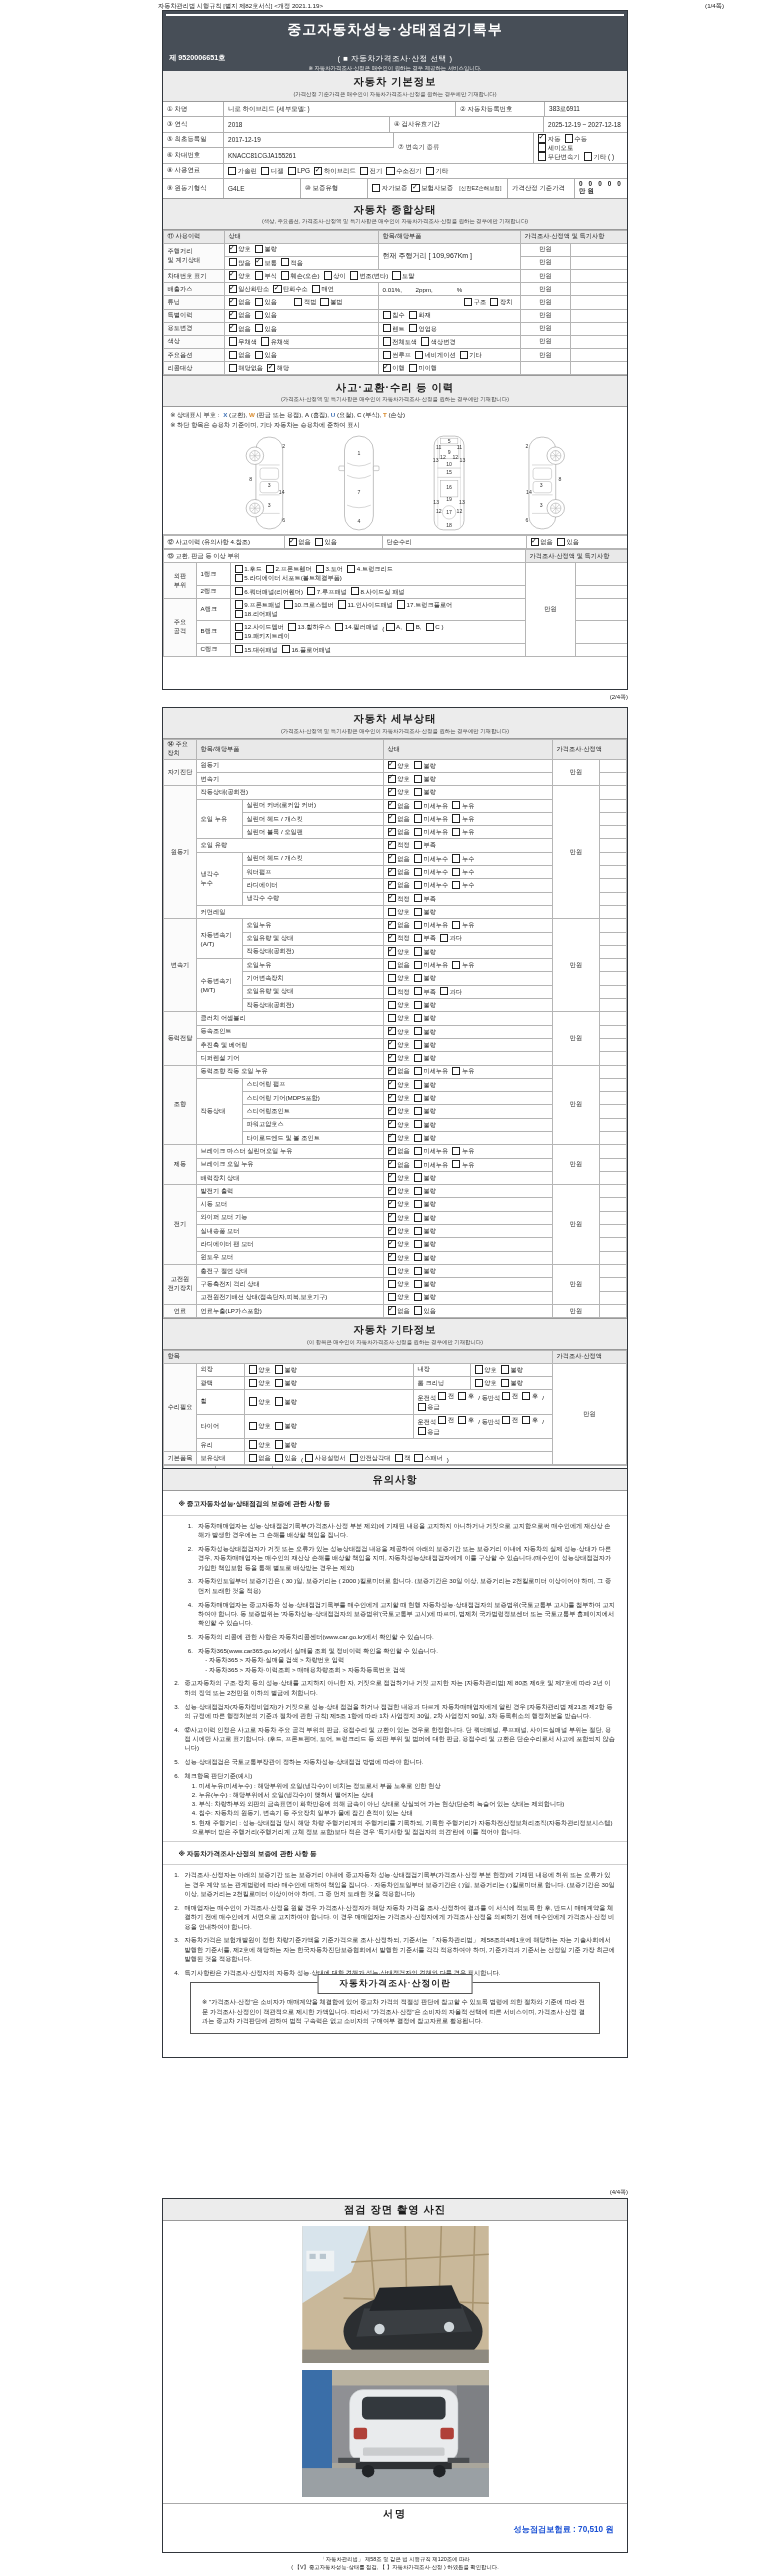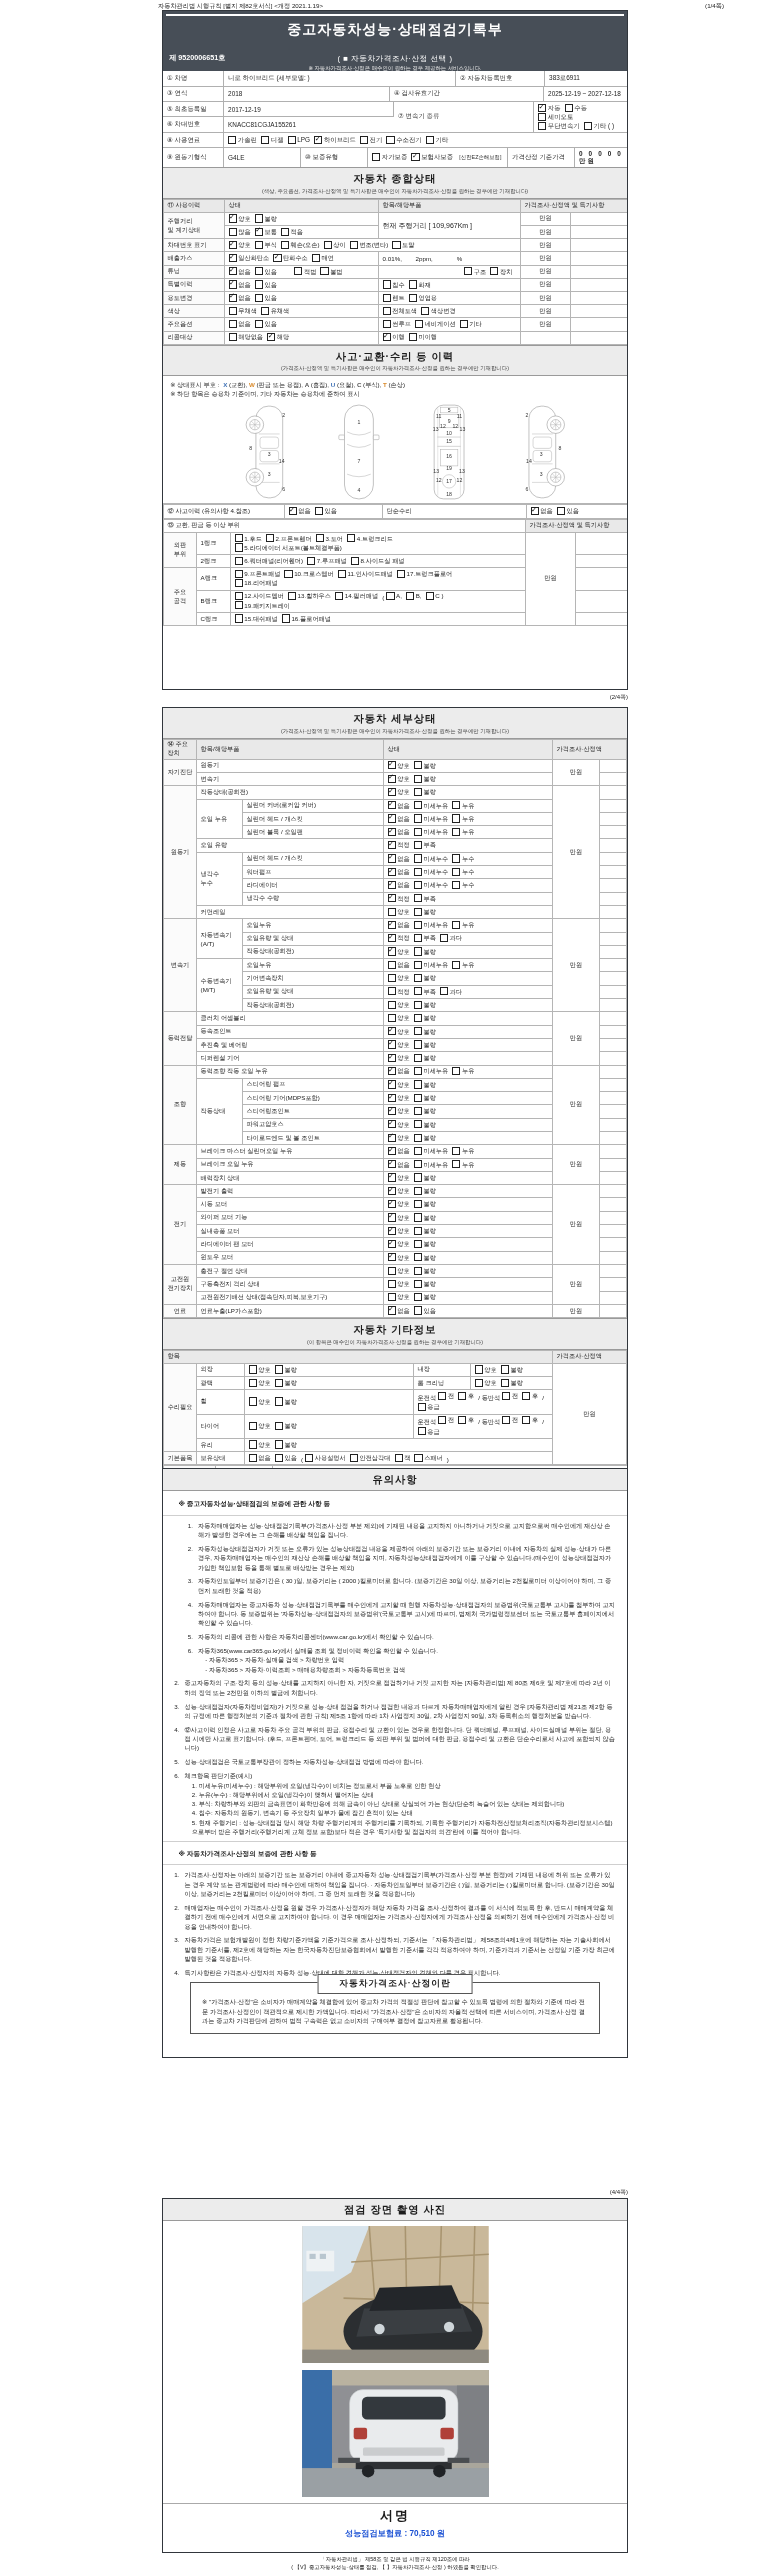--- a/index.html
+++ b/index.html
@@ -84,42 +84,46 @@
   .nitem .ntx{flex:1;}
   .pbox{border:0.5px solid #555;margin:2.1px 15.5px 0;padding:14.4px 11.3px 7.2px;position:relative;}
   .pboxtitle{position:absolute;top:-9.3px;left:50%;transform:translateX(-50%);background:#fff;
              border:0.5px solid #555;padding:3.1px 20.6px;font-size:8.8px;font-weight:bold;letter-spacing:1px;}
   .pboxtext{font-size:6.2px;line-height:1.55;}
 
   
   .photos{padding:5.2px 0 0;text-align:center;}
   .photoframe{display:block;margin:0 auto 6.2px;}
   .signline{border-top:0.5px solid #aaa;margin-top:1px;padding-top:3.1px;text-align:center;
-            font-size:13px;font-weight:bold;letter-spacing:2.1px;}
-  .fee{text-align:center;padding:3.1px 13.4px 0;font-size:8.2px;font-weight:bold;color:#1b51d4;}
+            font-size:10px;font-weight:bold;letter-spacing:2.1px;}
+  .fee{text-align:right;padding:3.1px 13.4px 0;font-size:8.2px;font-weight:bold;color:#1b51d4;}
   .footer{position:absolute;left:162px;top:2555px;width:466px;text-align:center;font-size:5.4px;
           line-height:1.55;color:#222;}
 </style>
 </head>
 <body>
 
 <div class="meta">
   <span>자동차관리법 시행규칙 [별지 제82호서식] &lt;개정 2021.1.19&gt;</span>
   <span>(1/4쪽)</span>
 </div>
 
 <div class="page page1">
   <div class="masthead">
     <div class="stripe"></div>
     <h1>중고자동차성능·상태점검기록부</h1>
     <div class="sub">( ■ 자동차가격조사·산정 선택 )</div>
     <div class="mnote">※ 자동차가격조사·산정은 매수인이 원하는 경우 제공하는 서비스입니다.</div>
     <div class="docno">제 9520006651호</div>
   </div>
 
+  <div class="sec-head" style="border-top:none">
+    <h2>자동차 기본정보</h2>
+    <div class="note">(가격산정 기준가격은 매수인이 자동차가격조사·산정을 원하는 경우에만 기재합니다)</div>
+  </div>
 
   <div class="basic">
     <div class="brow" style="grid-template-columns:61px 232px 89px 82px;">
       <div class="blab">① 차명</div>
       <div>니로 하이브리드 (세부모델: )</div>
       <div class="blab">② 자동차등록번호</div>
       <div>383로6911</div>
     </div>
     <div class="brow" style="grid-template-columns:61px 166px 154px 83px;">
       <div class="blab">③ 연식</div>

